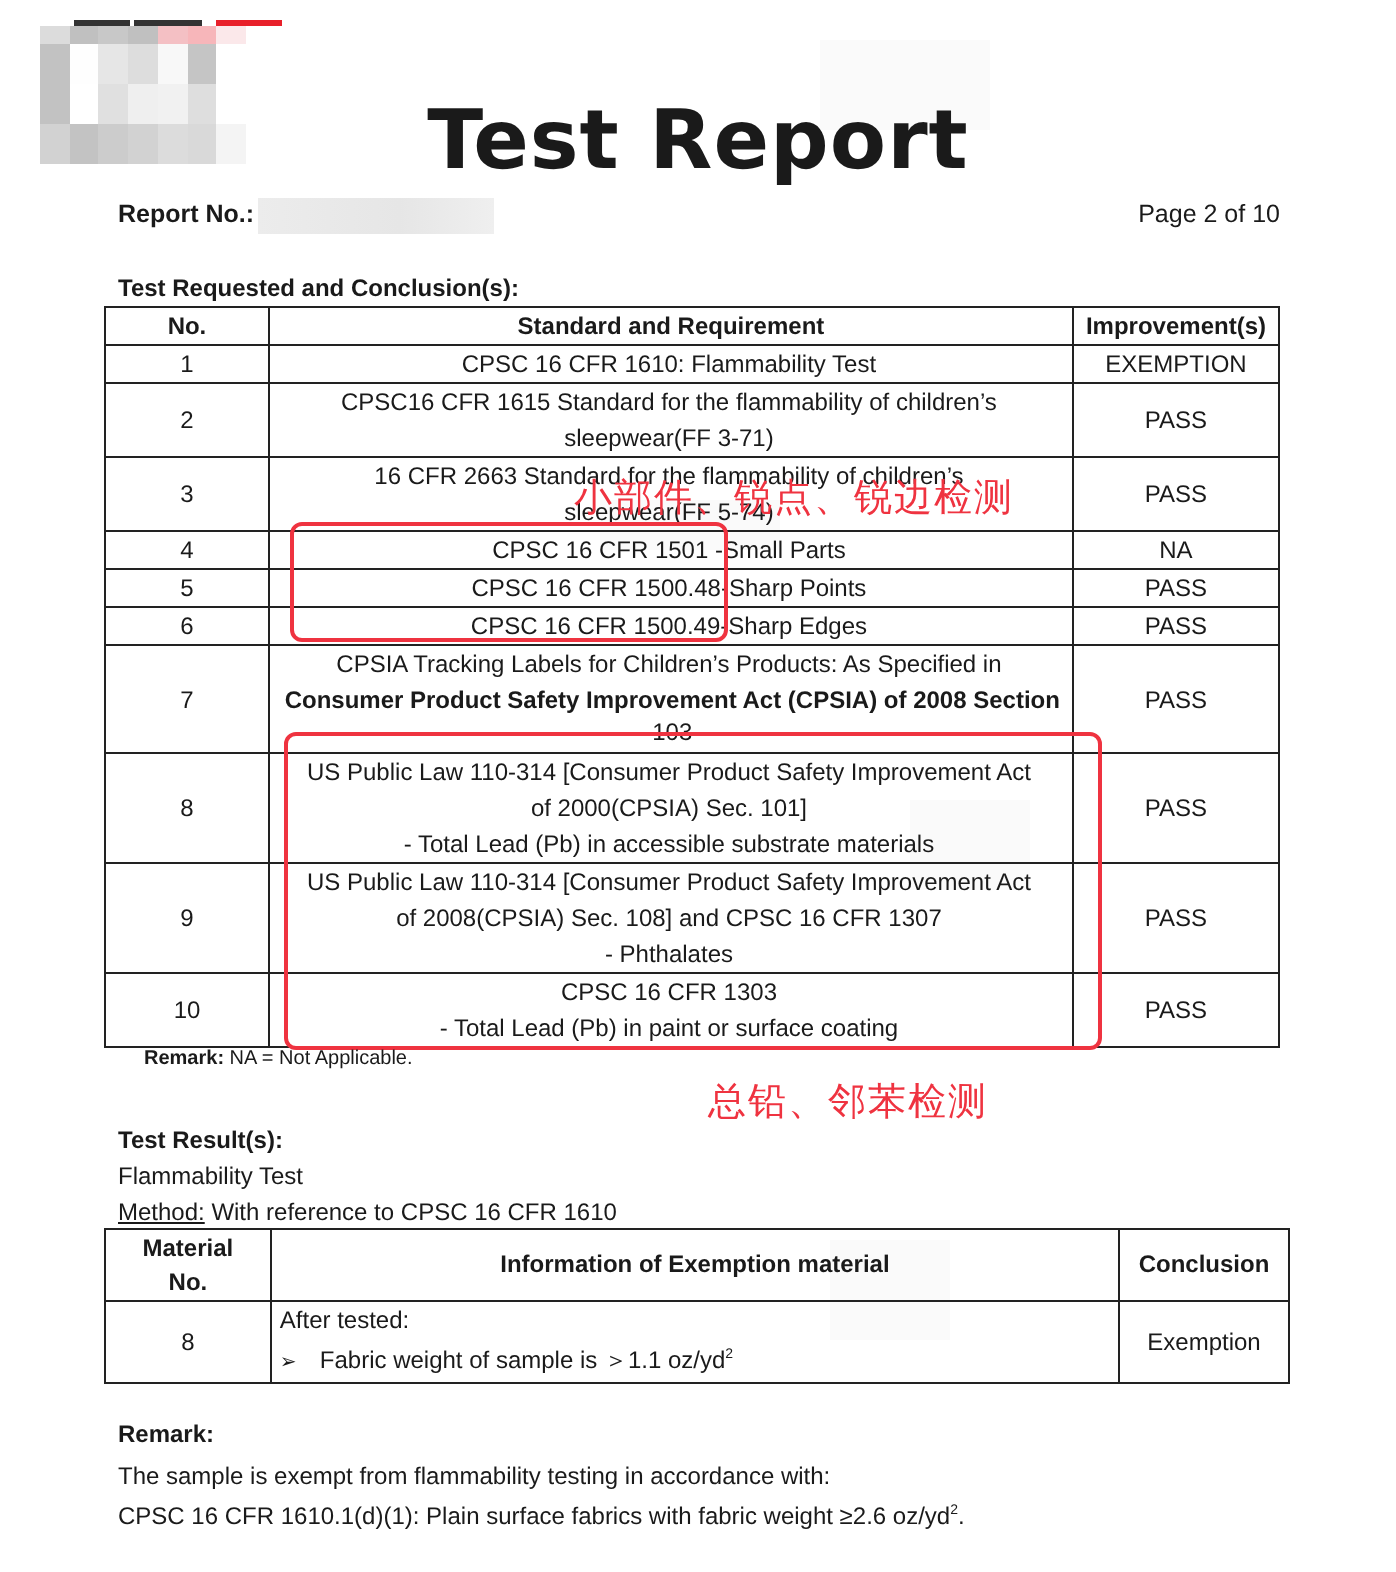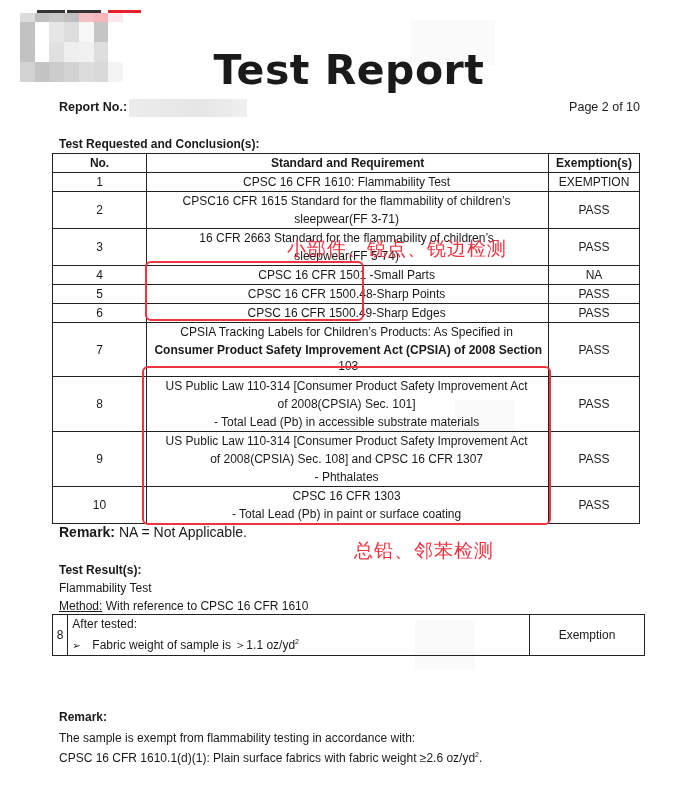--- a/index.html
+++ b/index.html
@@ -22,21 +22,21 @@
   table.main { position: absolute; left: 52px; top: 153px; width: 588px; border-collapse: collapse; font-size: 12px; }
   table.main td, table.main th { border: 1px solid #222; padding: 0 6px; vertical-align: middle; line-height: 18px; }
   table.main th { font-weight: bold; height: 18px; text-align: center; }
   table.main td.no { text-align: center; width: 97px; }
   table.main td.std { width: 400px; text-align: center; padding-left: 4px; }
   table.main td.concl { text-align: center; width: 91px; }
 
   .annot-box { position: absolute; border: 2.5px solid #ef3340; border-radius: 6px; }
   .annot-text { position: absolute; color: #ef3340; font-size: 19px; font-family: "DejaVu Sans", sans-serif; letter-spacing: 1px; }
 
-  .remark { position: absolute; left: 59px; font-size: 14px; }
+  .remark { position: absolute; left: 72px; font-size: 10px; }
   .remark b { font-weight: bold; }
 
   .plain { position: absolute; left: 59px; font-size: 12px; }
   .method-label { text-decoration: underline; }
 
   table.exempt { position: absolute; left: 52px; top: 614px; width: 593px; border-collapse: collapse; font-size: 12px; }
   table.exempt td, table.exempt th { border: 1px solid #222; vertical-align: middle; }
   table.exempt th { font-weight: bold; text-align: center; height: 36px; line-height: 17px; }
   table.exempt td { height: 38px; line-height: 18px; }
   .arrow { display: inline-block; width: 20px; font-size: 10px; }
@@ -94,21 +94,21 @@
 <div class="report-no-redact"></div>
 <div class="page-no">Page 2 of 10</div>
 
 <div class="section-title" style="top:137px;">Test Requested and Conclusion(s):</div>
 
 <table class="main">
   <thead>
     <tr>
       <th>No.</th>
       <th>Standard and Requirement</th>
-      <th>Exemption(s)</th>
+      <th>Improvement(s)</th>
     </tr>
   </thead>
   <tbody>
     <tr style="height:19px;">
       <td class="no">1</td>
       <td class="std">
           <div>CPSC 16 CFR 1610: Flammability Test</div>
         </td>
       <td class="concl">EXEMPTION</td>
     </tr>
@@ -157,21 +157,21 @@
           <div style="white-space:pre;font-weight:bold;"> Consumer Product Safety Improvement Act (CPSIA) of 2008 Section</div>
           <div style="white-space:pre;margin-top:-2px;"> 103</div>
         </div>
       </td>
       <td class="concl">PASS</td>
     </tr>
     <tr style="height:55px;">
       <td class="no">8</td>
       <td class="std">
         <div>US Public Law 110-314 [Consumer Product Safety Improvement Act</div>
-        <div>of 2008(CPSIA) Sec. 101]</div>
+        <div>of 2000(CPSIA) Sec. 101]</div>
         <div>- Total Lead (Pb) in accessible substrate materials</div>
       </td>
       <td class="concl">PASS</td>
     </tr>
     <tr style="height:55px;">
       <td class="no">9</td>
       <td class="std">
         <div>US Public Law 110-314 [Consumer Product Safety Improvement Act</div>
         <div>of 2008(CPSIA) Sec. 108] and CPSC 16 CFR 1307</div>
         <div>- Phthalates</div>
@@ -199,20 +199,28 @@
 </div>
 
 <div class="section-title" style="top:563px;">Test Result(s):</div>
 <div class="plain" style="top:581px;">Flammability Test</div>
 <div class="plain" style="top:599px;">
   <span class="method-label">Method:</span><span> With reference to CPSC 16 CFR 1610</span>
 </div>
 
 <table class="exempt">
   <tbody>
+      <tr>
+    <th style="width:83px;">
+      <div>Material</div>
+      <div>No.</div>
+    </th>
+    <th style="width:425px;">Information of Exemption material</th>
+    <th style="width:85px;">Conclusion</th>
+  </tr>
   <tr>
     <td style="text-align:center;">8</td>
     <td style="padding-left:4px;">
       <div>After tested:</div>
       <div>
         <span class="arrow">➢</span><span>Fabric weight of sample is ＞1.1 oz/yd</span><sup>2</sup>
       </div>
     </td>
     <td style="text-align:center;">Exemption</td>
   </tr>

